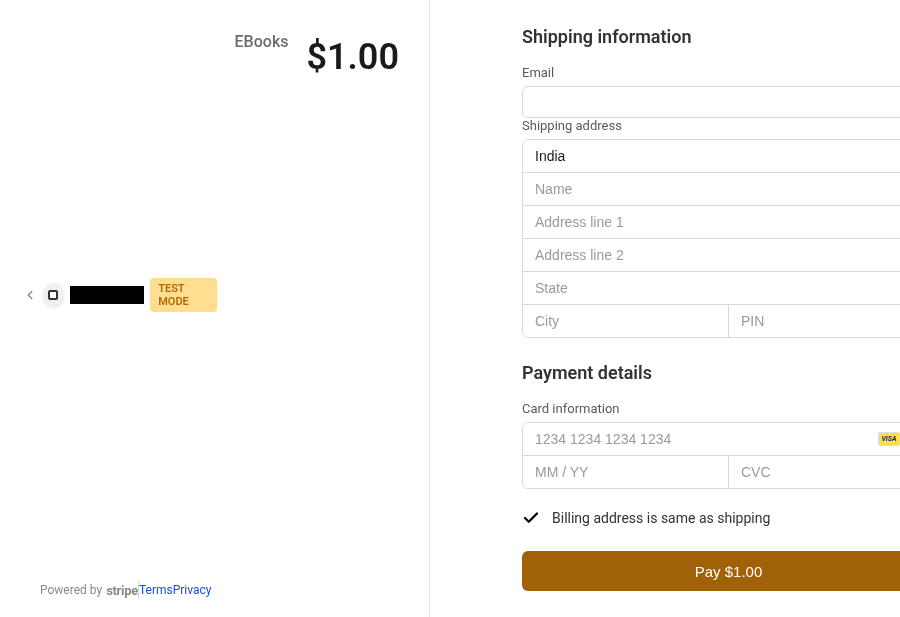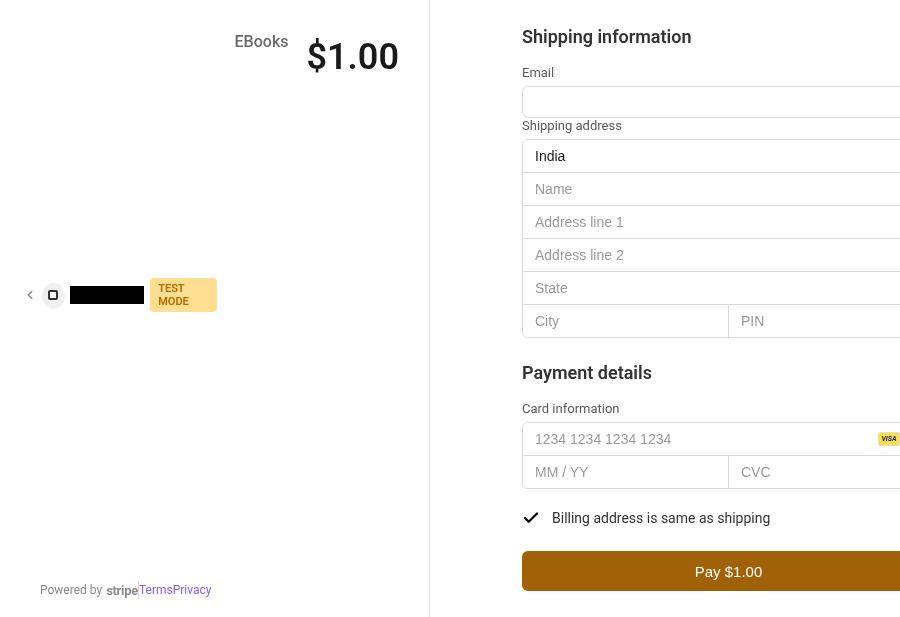--- a/index.html
+++ b/index.html
@@ -113,21 +113,21 @@
     color: #8a8a8a;
     font-size: 13px;
     letter-spacing: -0.3px;
   }
   .divider {
     width: 1px;
     height: 18px;
     background: #d9d9d9;
   }
   .footer a {
-    color: #8b5cf6;
+    color: #1d4ed8;
     text-decoration: none;
     cursor: pointer;
   }
 
   .section-title {
     font-size: 18px;
     font-weight: 600;
     color: #333;
     margin-bottom: 18px;
   }

